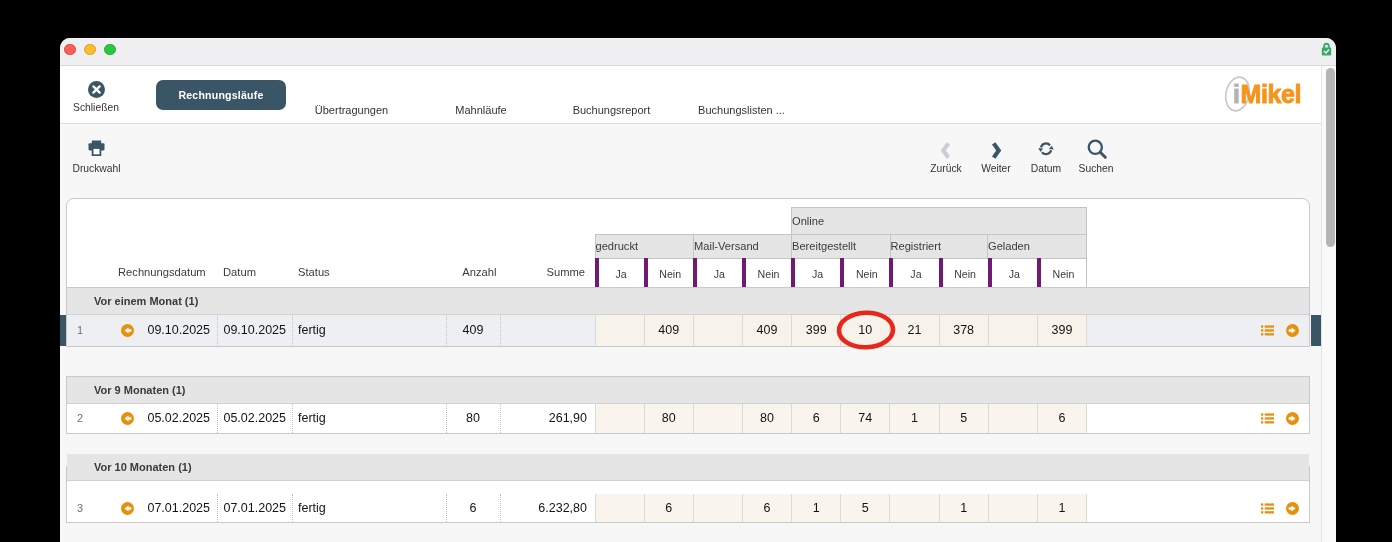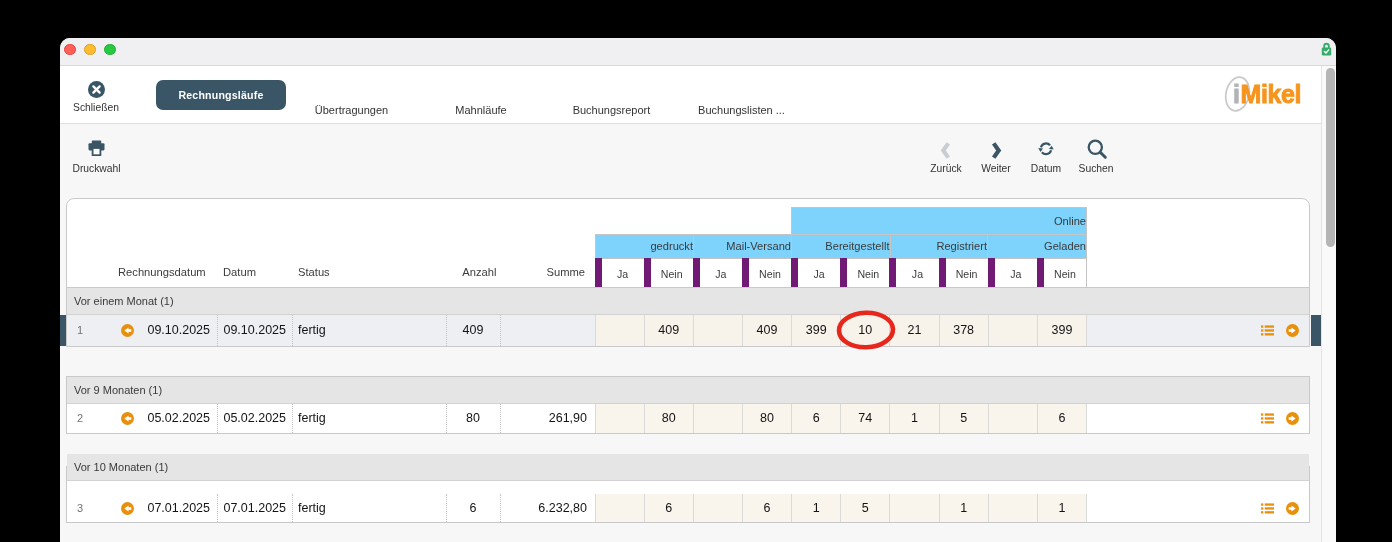--- a/index.html
+++ b/index.html
@@ -8,28 +8,28 @@
 #titlebar{position:absolute;left:0;top:0;width:1276px;height:28px;background:#f0f0f3;border-bottom:1px solid #d8d8da}
 .dot{position:absolute;top:5.6px;width:11.6px;height:11.6px;border-radius:50%}
 #tb1{position:absolute;left:0;top:28px;width:1261px;height:58px;background:#fff;border-bottom:1px solid #dedede}
 #scrolltrack{position:absolute;left:1261px;top:28px;width:15px;height:476px;background:#fafafa;border-left:1px solid #e4e4e4}
 #thumb{position:absolute;left:3.5px;top:2px;width:9px;height:179px;background:#b5b5b5;border-radius:4.5px}
 .lbl{position:absolute;font-size:10.3px;color:#333;text-align:center;white-space:nowrap}
 .tabtxt{position:absolute;font-size:11px;color:#333;text-align:center;white-space:nowrap;width:160px;top:66px}
 #tabsel{position:absolute;left:96px;top:42px;width:130px;height:30px;background:#3a5565;border-radius:7px;color:#fff;font-size:10.6px;font-weight:bold;text-align:center;line-height:30px;letter-spacing:.2px}
 #nrbtn{position:absolute;left:1072px;top:102px;width:169px;height:26px;background:#3a5565;border-radius:13px;color:#fff;font-size:10.6px;display:flex;align-items:center;justify-content:center;gap:6px;letter-spacing:.2px}
 .blk{position:absolute;left:6px;width:1244px;border:1px solid #c9c9c9;background:#fff}
-.band{position:absolute;left:7px;width:1242px;background:#e5e5e5;font-size:11px;font-weight:normal;color:#3a3a3a;line-height:27px;padding-left:7px;border-bottom:1px solid #d2d2d2}
+.band{position:absolute;left:7px;width:1242px;background:#e5e5e5;font-size:11px;font-weight:bold;color:#3a3a3a;line-height:27px;padding-left:27px;border-bottom:1px solid #d2d2d2}
 .rw{position:absolute;left:0;width:1242px}
 .cell{position:absolute;font-size:12.5px;color:#141414;white-space:nowrap}
 .jn{position:absolute;top:0;height:100%;width:49.15px;background:#f9f4ec;border-left:1px solid #dadada;font-size:12.5px;color:#141414;text-align:center}
 .dotl{position:absolute;top:0;height:100%;border-left:1px dotted #c3c3c3;width:0}
 .hl{position:absolute;font-size:11.2px;color:#3b3b3b;white-space:nowrap}
-.hbox{position:absolute;border:1px solid #c5c5c5;border-bottom:none;background:#7dd3fc;font-size:11.1px;color:#3b3b3b;text-align:right}
-.jnh{position:absolute;top:220px;height:29px;width:49.15px;border-left:7px solid #701a75;font-size:10.6px;color:#3b3b3b;text-align:center;line-height:32px}
+.hbox{position:absolute;border:1px solid #c5c5c5;border-bottom:none;background:#e5e5e5;font-size:11.1px;color:#3b3b3b;text-align:left}
+.jnh{position:absolute;top:220px;height:29px;width:49.15px;border-left:4px solid #701a75;font-size:10.6px;color:#3b3b3b;text-align:center;line-height:32px}
 .ind{position:absolute;background:#3a5565}
 .r1 .jn{background:#f7f2ea}
 .ic{position:absolute}
 </style></head>
 <body>
 <div id="win">
   <div id="titlebar">
     <div class="dot" style="left:4.2px;background:#ff5f57;border:0.5px solid #e0443e"></div>
     <div class="dot" style="left:24.2px;background:#febc2e;border:0.5px solid #d89e24"></div>
     <div class="dot" style="left:44.2px;background:#28c840;border:0.5px solid #1faf32"></div>

